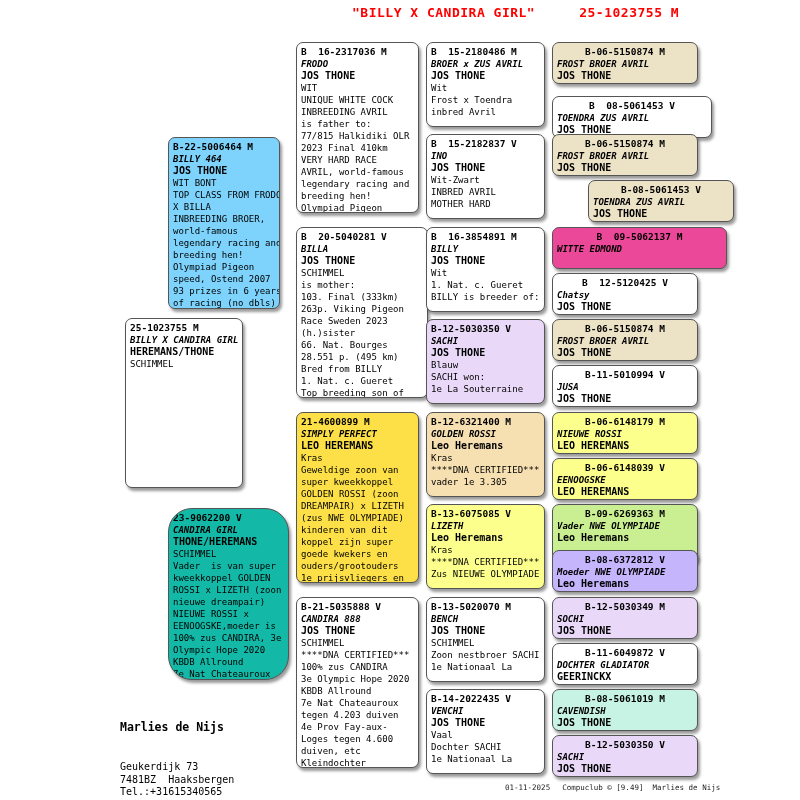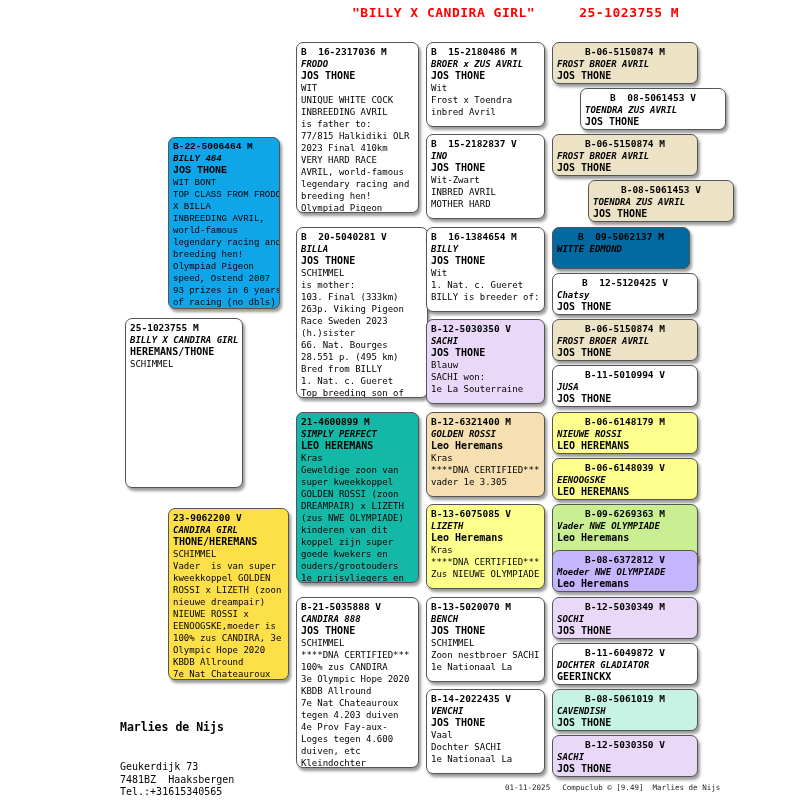--- a/index.html
+++ b/index.html
@@ -58,37 +58,37 @@
     <span>25-1023755 M</span>
   </div>
 
   <div class="tree">
       <div class="box gen1" style="left: 125px; top: 318px; width: 118px; height: 170px; background: rgb(255, 255, 255);">
         <div class="ring">25-1023755 M</div>
         <div class="name">BILLY X CANDIRA GIRL</div>
         <div class="owner">HEREMANS/THONE</div>
         <div class="line">SCHIMMEL</div>
       </div>
-      <div class="box gen2" style="left: 168px; top: 137px; width: 112px; height: 172px; background: #0ea5e9; font-family: Liberation Mono, monospace;">
+      <div class="box gen2" style="left: 168px; top: 137px; width: 112px; height: 172px; background: #7dd3fc;">
         <div class="ring">B-22-5006464 M</div>
         <div class="name">BILLY 464</div>
         <div class="owner">JOS THONE</div>
         <div class="line">WIT BONT</div>
         <div class="line">TOP CLASS FROM FRODO</div>
         <div class="line">X BILLA</div>
-        <div class="line">INBREEDING AVRIL,</div>
+        <div class="line">INBREEDING BROER,</div>
         <div class="line">world-famous</div>
         <div class="line">legendary racing and</div>
         <div class="line">breeding hen!</div>
         <div class="line">Olympiad Pigeon</div>
         <div class="line">speed, Ostend 2007</div>
         <div class="line">93 prizes in 6 years</div>
         <div class="line">of racing (no dbls)</div>
       </div>
-      <div class="box gen2" style="left: 168px; top: 508px; width: 121px; height: 172px; background: #fde047;">
+      <div class="box gen2" style="left: 168px; top: 508px; width: 121px; height: 172px; background: #14b8a6; border-radius: 24px;">
         <div class="ring">23-9062200 V</div>
         <div class="name">CANDIRA GIRL</div>
         <div class="owner">THONE/HEREMANS</div>
         <div class="line">SCHIMMEL</div>
         <div class="line">Vader  is van super</div>
         <div class="line">kweekkoppel GOLDEN</div>
         <div class="line">ROSSI x LIZETH (zoon</div>
         <div class="line">nieuwe dreampair)</div>
         <div class="line">NIEUWE ROSSI x</div>
         <div class="line">EENOOGSKE,moeder is</div>
@@ -122,21 +122,21 @@
         <div class="line">103. Final (333km)</div>
         <div class="line">263p. Viking Pigeon</div>
         <div class="line">Race Sweden 2023</div>
         <div class="line">(h.)sister</div>
         <div class="line">66. Nat. Bourges</div>
         <div class="line">28.551 p. (495 km)</div>
         <div class="line">Bred from BILLY</div>
         <div class="line">1. Nat. c. Gueret</div>
         <div class="line">Top breeding son of</div>
       </div>
-      <div class="box gen3" style="left: 296px; top: 412px; width: 123px; height: 171px; background: #14b8a6;">
+      <div class="box gen3" style="left: 296px; top: 412px; width: 123px; height: 171px; background: #fde047;">
         <div class="ring">21-4600899 M</div>
         <div class="name">SIMPLY PERFECT</div>
         <div class="owner">LEO HEREMANS</div>
         <div class="line">Kras</div>
         <div class="line">Geweldige zoon van</div>
         <div class="line">super kweekkoppel</div>
         <div class="line">GOLDEN ROSSI (zoon</div>
         <div class="line">DREAMPAIR) x LIZETH</div>
         <div class="line">(zus NWE OLYMPIADE)</div>
         <div class="line">kinderen van dit</div>
@@ -171,21 +171,21 @@
       </div>
       <div class="box gen4" style="left: 426px; top: 134px; width: 119px; height: 85px; background: rgb(255, 255, 255);">
         <div class="ring">B  15-2182837 V</div>
         <div class="name">INO</div>
         <div class="owner">JOS THONE</div>
         <div class="line">Wit-Zwart</div>
         <div class="line">INBRED AVRIL</div>
         <div class="line">MOTHER HARD</div>
       </div>
       <div class="box gen4" style="left: 426px; top: 227px; width: 119px; height: 85px; background: rgb(255, 255, 255);">
-        <div class="ring">B  16-1384654 M</div>
+        <div class="ring">B  16-3854891 M</div>
         <div class="name">BILLY</div>
         <div class="owner">JOS THONE</div>
         <div class="line">Wit</div>
         <div class="line">1. Nat. c. Gueret</div>
         <div class="line">BILLY is breeder of:</div>
       </div>
       <div class="box gen4" style="left: 426px; top: 319px; width: 119px; height: 85px; background: rgb(233, 216, 248);">
         <div class="ring">B-12-5030350 V</div>
         <div class="name">SACHI</div>
         <div class="owner">JOS THONE</div>
@@ -223,36 +223,36 @@
         <div class="owner">JOS THONE</div>
         <div class="line">Vaal</div>
         <div class="line">Dochter SACHI</div>
         <div class="line">1e Nationaal La</div>
       </div>
       <div class="box gen5" style="left: 552px; top: 42px; width: 146px; height: 42px; background: rgb(236, 226, 198);">
         <div class="ring">B-06-5150874 M</div>
         <div class="name">FROST BROER AVRIL</div>
         <div class="owner">JOS THONE</div>
       </div>
-      <div class="box gen5" style="left: 552px; top: 88px; width: 146px; height: 42px; background: rgb(255, 255, 255); margin-left: 28px;">
+      <div class="box gen5" style="left: 552px; top: 96px; width: 160px; height: 42px; background: rgb(255, 255, 255);">
         <div class="ring">B  08-5061453 V</div>
         <div class="name">TOENDRA ZUS AVRIL</div>
         <div class="owner">JOS THONE</div>
       </div>
       <div class="box gen5" style="left: 552px; top: 134px; width: 146px; height: 42px; background: rgb(236, 226, 198);">
         <div class="ring">B-06-5150874 M</div>
         <div class="name">FROST BROER AVRIL</div>
         <div class="owner">JOS THONE</div>
       </div>
       <div class="box gen5" style="left: 552px; top: 180px; width: 146px; height: 42px; background: rgb(236, 226, 198); margin-left: 36px;">
         <div class="ring">B-08-5061453 V</div>
         <div class="name">TOENDRA ZUS AVRIL</div>
         <div class="owner">JOS THONE</div>
       </div>
-      <div class="box gen5" style="left: 552px; top: 227px; width: 138px; height: 42px; background: #0369a1;">
+      <div class="box gen5" style="left: 552px; top: 227px; width: 175px; height: 42px; background: #ec4899;">
         <div class="ring">B  09-5062137 M</div>
         <div class="name">WITTE EDMOND</div>
       </div>
       <div class="box gen5" style="left: 552px; top: 273px; width: 146px; height: 42px; background: rgb(255, 255, 255);">
         <div class="ring">B  12-5120425 V</div>
         <div class="name">Chatsy</div>
         <div class="owner">JOS THONE</div>
       </div>
       <div class="box gen5" style="left: 552px; top: 319px; width: 146px; height: 42px; background: rgb(236, 226, 198);">
         <div class="ring">B-06-5150874 M</div>

